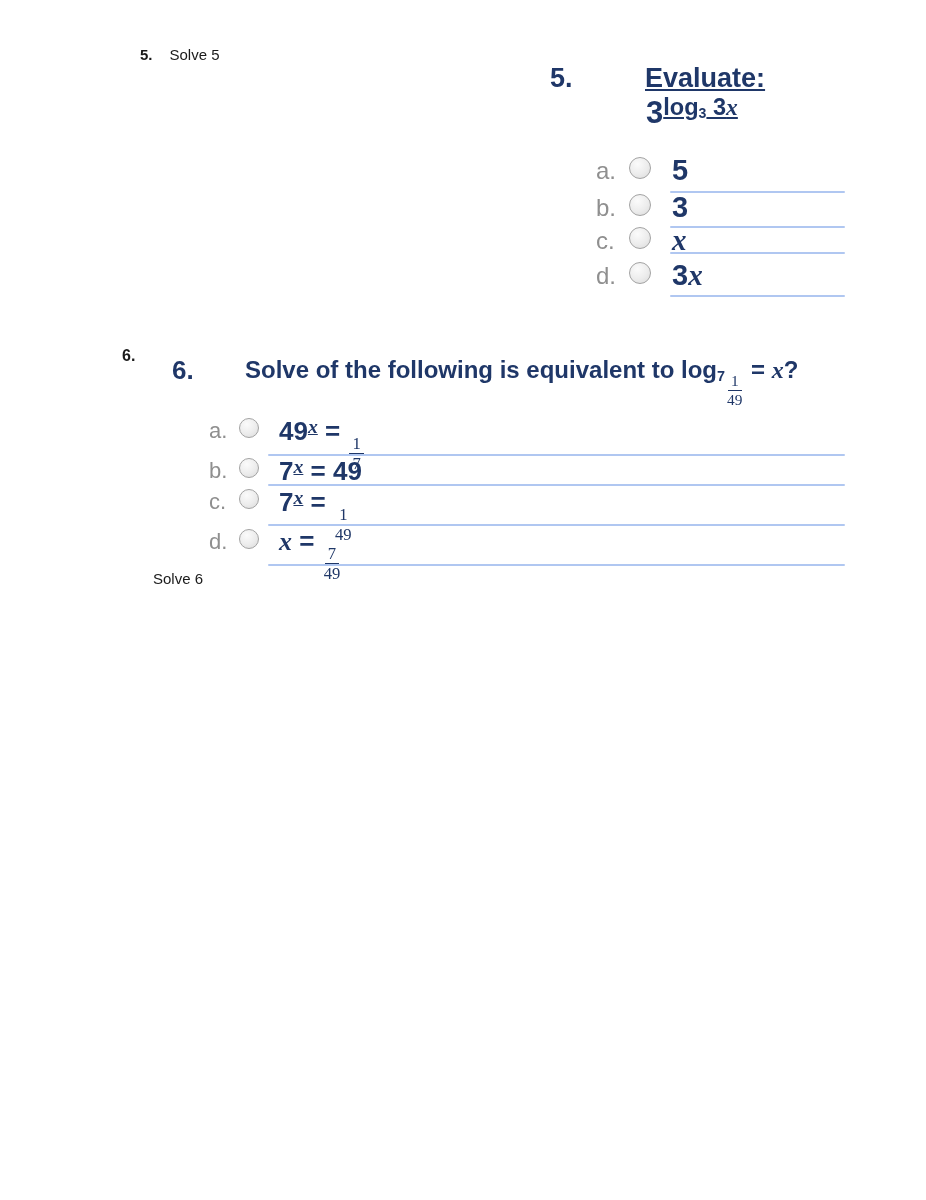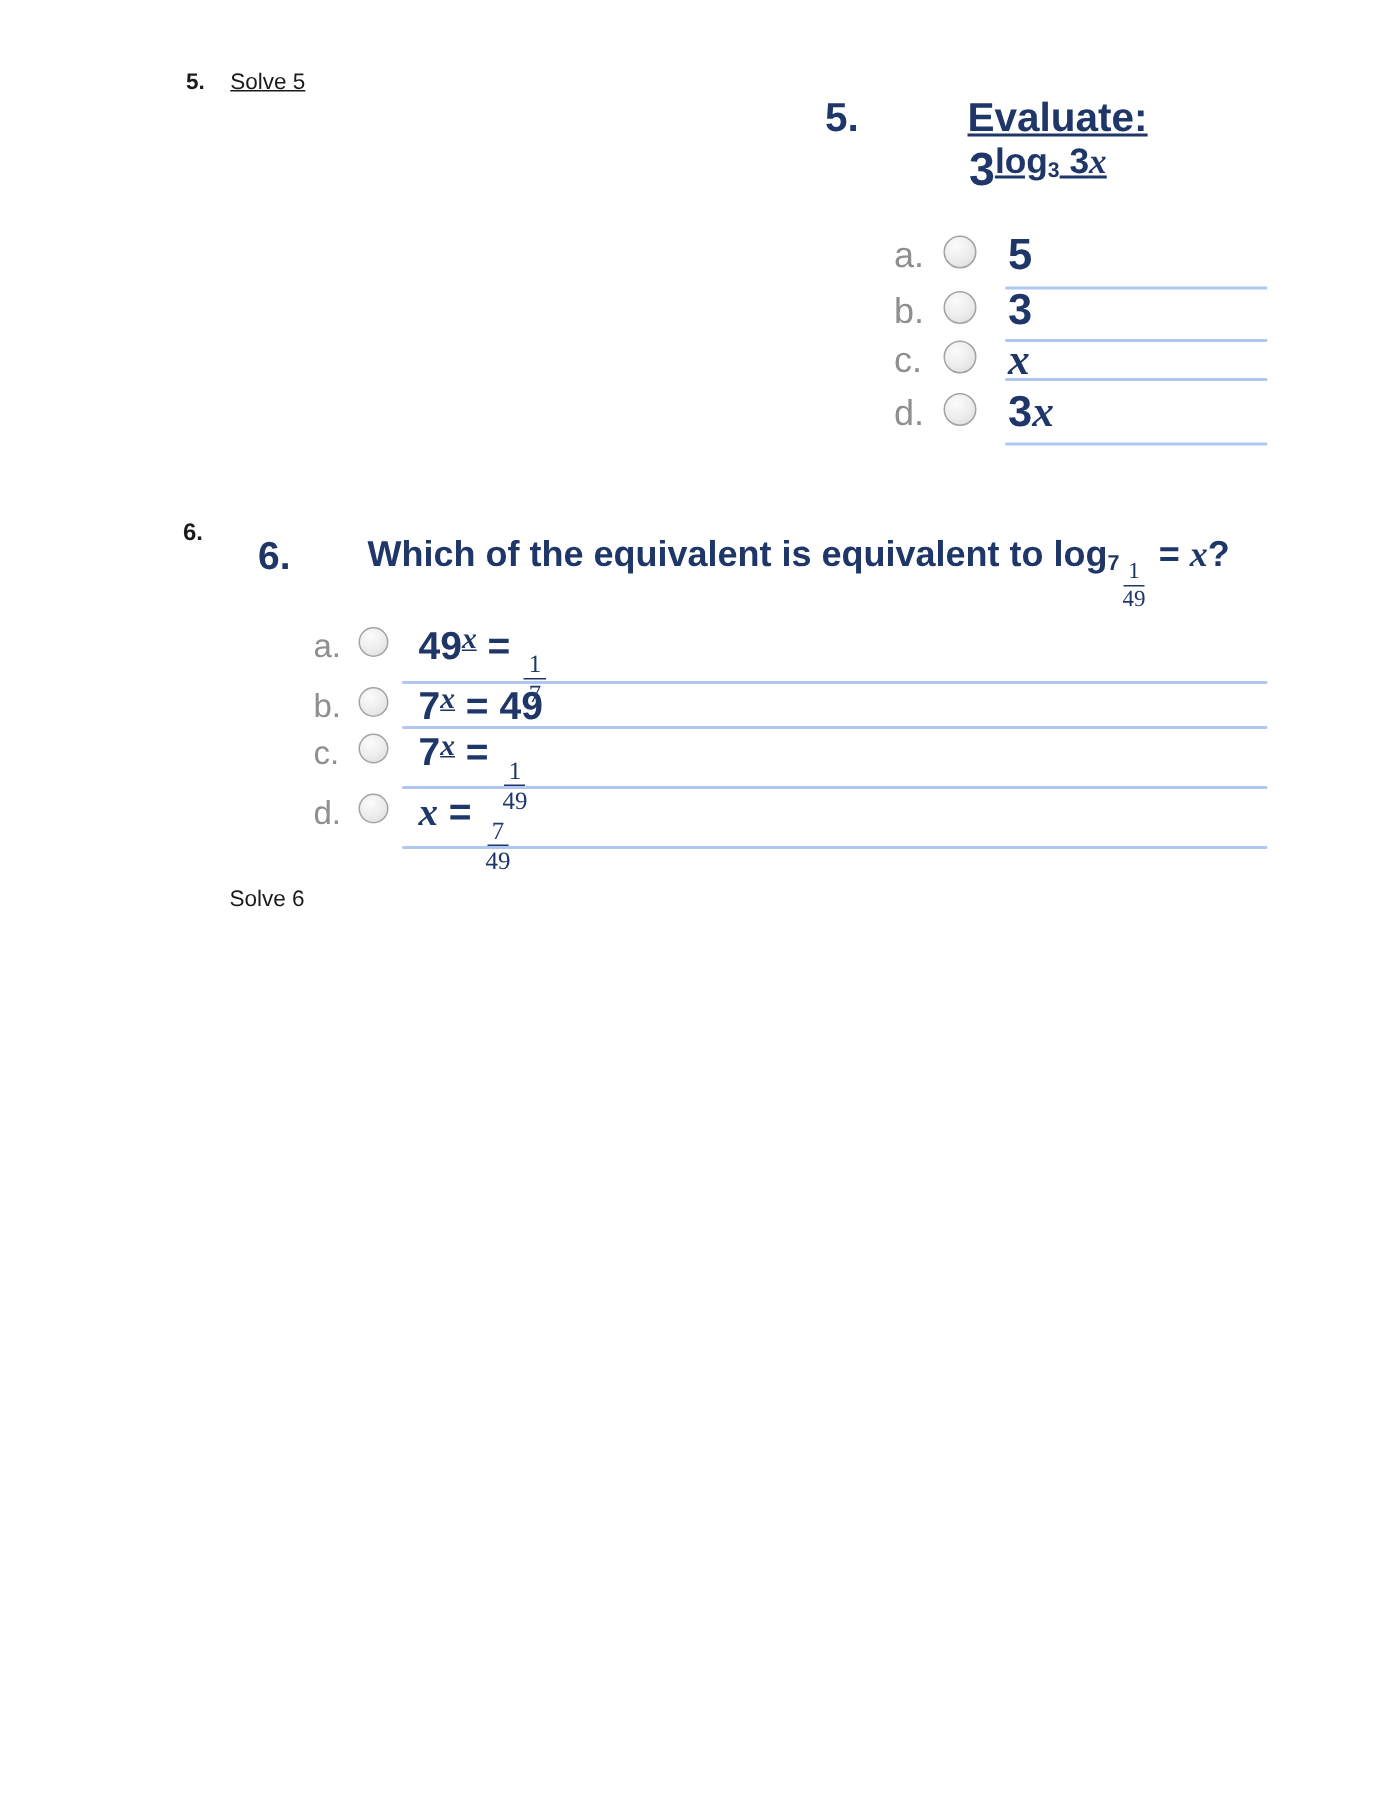--- a/index.html
+++ b/index.html
@@ -14,24 +14,24 @@
     position: relative;
     width: 926px;
     height: 1200px;
     background: #ffffff;
     font-family: "Liberation Sans", sans-serif;
     overflow: hidden;
   }
   
   .doc-line { position: absolute; color: var(--ink); font-size: 15px; white-space: nowrap; }
   .doc-num { font-weight: bold; }
-  .item5 { left: 124px; top: 46px; text-decoration: underline; }
+  .item5 { left: 140px; top: 46px; }
   .item5 .doc-num { display: inline-block; margin-right: 17px; }
   .item6 { left: 122px; top: 347px; font-size: 16px; }
-  .solve6 { left: 153px; top: 591px; }
+  .solve6 { left: 153px; top: 570px; }
 
   
   .q5-num   { position: absolute; left: 550px; top: 63px; font-size: 27px; font-weight: bold; color: var(--navy); }
   .q5-title { position: absolute; left: 645px; top: 63px; font-size: 27px; font-weight: bold; color: var(--navy); text-decoration: underline; }
   .q5-formula { position: absolute; left: 646px; top: 94px; font-size: 31px; font-weight: bold; color: var(--navy); white-space: nowrap; }
 
   
   .q6-num   { position: absolute; left: 172px; top: 355px; font-size: 26px; font-weight: bold; color: var(--navy); }
   .q6-title { position: absolute; left: 245px; top: 356px; font-size: 24px; font-weight: bold; color: var(--navy); white-space: nowrap; }
 
@@ -131,21 +131,21 @@
     <span class="radio"></span>
     <span class="opt-content"><span>3</span><span class="it">x</span></span>
   </div>
 
   <span class="uline q5-ul q5-ul-a"></span>
   <span class="uline q5-ul q5-ul-b"></span>
   <span class="uline q5-ul q5-ul-c"></span>
   <span class="uline q5-ul q5-ul-d"></span>
 
   <div class="q6-num">6.</div>
-  <div class="q6-title"><span>Which of the equivalent is equivalent to log</span><span class="sub">7</span><span class="frac">
+  <div class="q6-title"><span>Solve of the following is equivalent to log</span><span class="sub">7</span><span class="frac">
         <span class="fnum">1</span>
         <span class="fden">49</span>
       </span><span> = </span><span class="it">x</span><span>?</span></div>
 
   <div class="opt-row q6-row q6-row-a">
     <span class="opt-letter">a.</span>
     <span class="radio"></span>
     <span class="opt-content"><span>49</span><span class="sup"><span class="it">x</span></span><span> = </span><span class="frac">
           <span class="fnum">1</span>
           <span class="fden">7</span>

